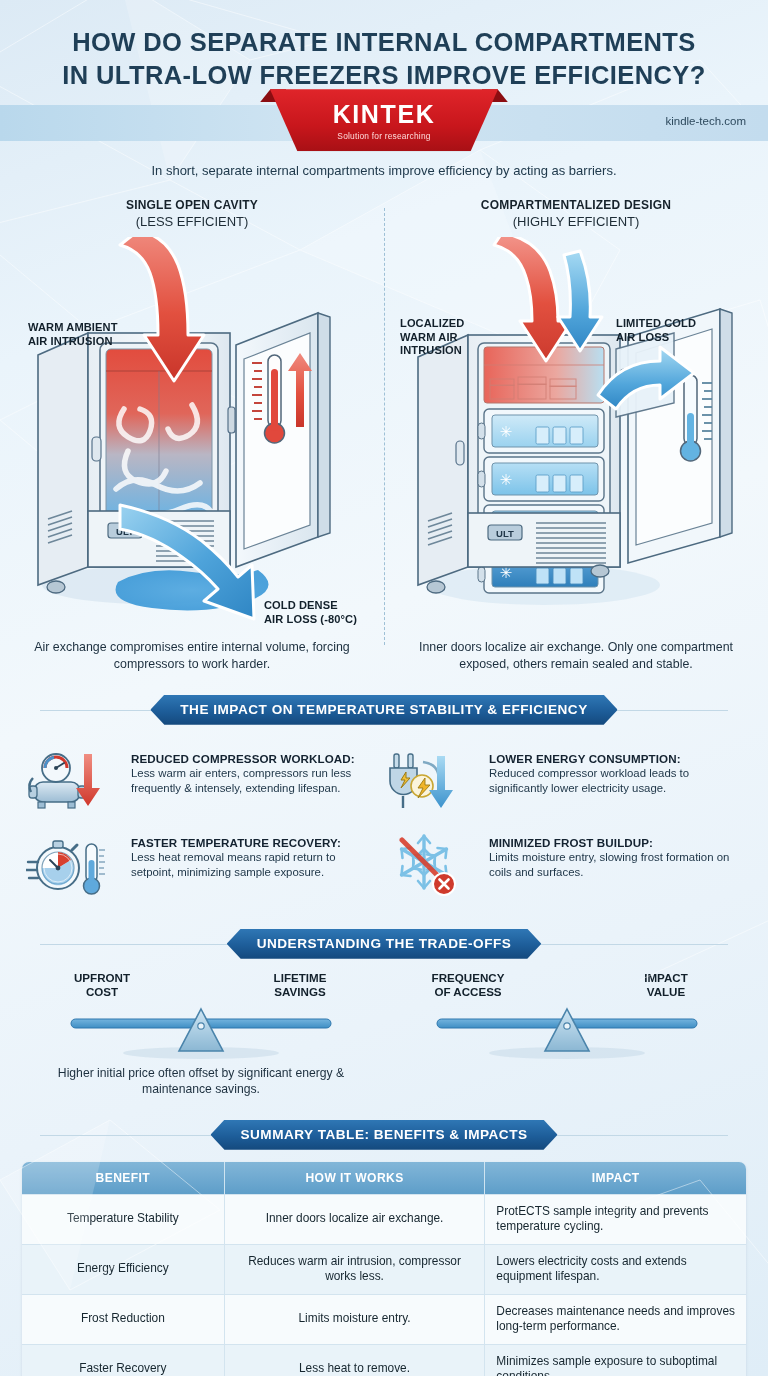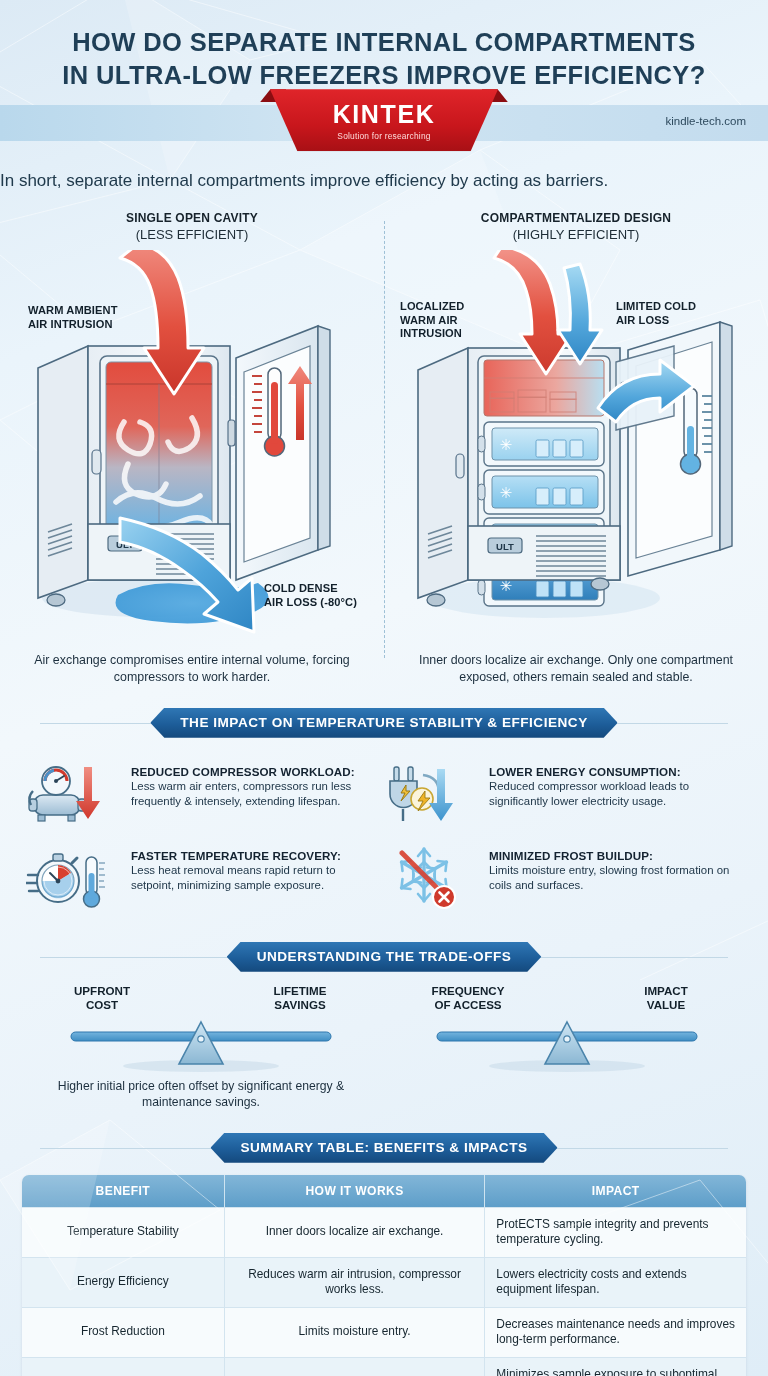--- a/index.html
+++ b/index.html
@@ -52,40 +52,40 @@
   }
   .brand-tag {
     position: relative; text-align: center; color: #ffd9d9;
     font-size: 8.4px; letter-spacing: .2px; padding-top: 4px;
   }
   .site {
     position: absolute; right: 22px; top: 10px;
     font-size: 11.5px; color: #2e4a5e;
   }
   .lede {
-    text-align: left; margin-top: 30px;
-    font-size: 17px; color: #203a4c;
+    text-align: center; margin-top: 22px;
+    font-size: 13px; color: #203a4c;
   }
 
   
   .diagrams { display: flex; margin-top: 20px; position: relative; }
   .divider-v {
     position: absolute; left: 50%; top: 10px; bottom: 28px;
     border-left: 1px dashed #9ec0d6;
   }
   .panel { width: 50%; position: relative; padding: 0 8px; }
   .panel-title {
     text-align: center; font-size: 12px; font-weight: bold;
     color: #16222b; letter-spacing: .2px;
   }
   .panel-sub { text-align: center; font-size: 13px; color: #1d2c36; margin-top: 2px; }
   .art { position: relative; height: 400px; margin-top: 8px; }
   .callout {
     position: absolute; font-size: 11.1px; font-weight: bold;
-    color: #12202b; line-height: 1.22; letter-spacing: .1px;
+    color: #12202b; line-height: 1.22; letter-spacing: .1px; margin-top: 30px;
   }
   .panel-caption {
     text-align: center; font-size: 12.4px; color: #1c2f3e;
     line-height: 1.35; padding: 0 18px; margin-top: 2px;
   }
 
   
   .sec-head { position: relative; margin: 22px 0 0; height: 30px; }
   .sec-head .rule {
     position: absolute; top: 50%; left: 40px; right: 40px;

